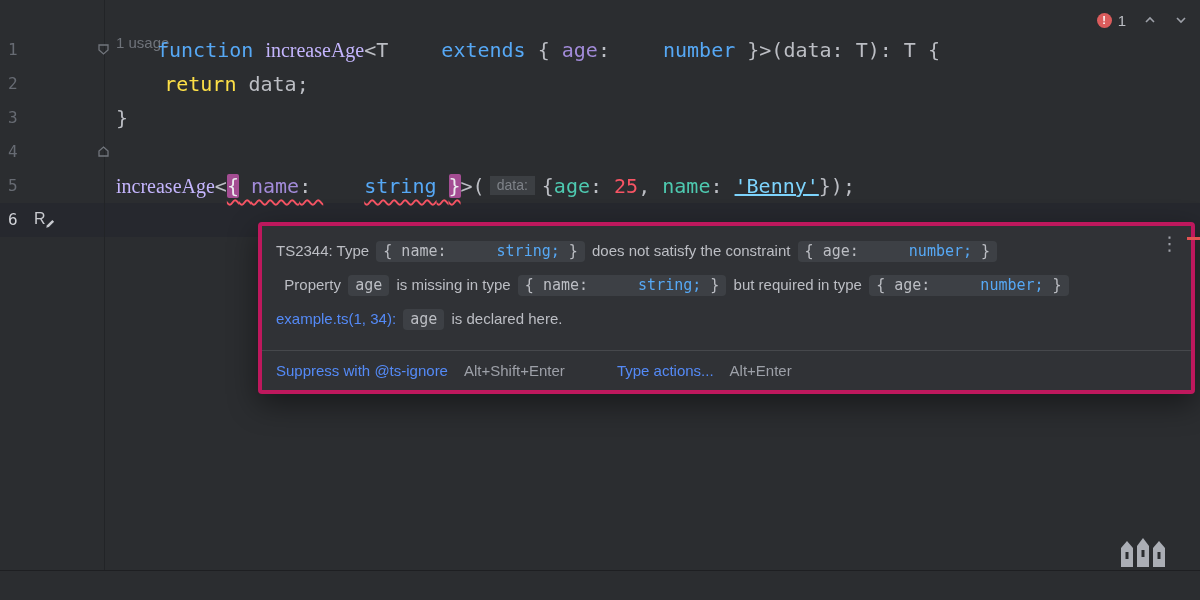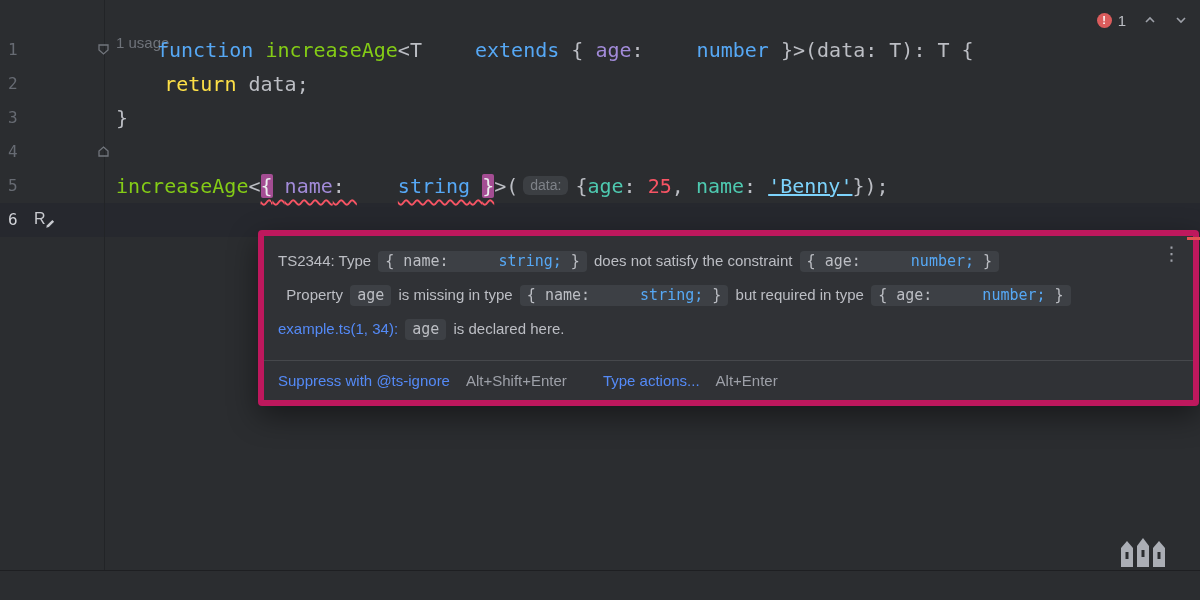--- a/index.html
+++ b/index.html
@@ -11,60 +11,60 @@
 
   #gutter-numbers{position:absolute;left:8px;top:33px;font-family:"DejaVu Sans Mono",monospace;font-size:16px;color:#676B73;}
   .ln{height:34px;line-height:34px;}
   .ln.active{color:#D1D3D8;}
 
   .usages{position:absolute;left:116px;top:8px;font-size:15px;color:#6F737A;cursor:pointer;margin-top:26px;}
 
   #code-lines{position:absolute;left:116px;top:33px;}
   .code-line{height:34px;line-height:34px;font-family:"DejaVu Sans Mono",monospace;font-size:20px;white-space:pre;color:#BCBEC4;}
   .c-kw{color:#56A8F5;margin-left:41px;}
-  .c-fn{color:#84cc16;}
+  .c-fn{color:#c4b5fd;font-family:Liberation Serif, serif;}
   .c-tp{color:#BCBEC4;}
   .c-prop{color:#A28BD9;}
   .c-okey{color:#4EC9B0;}
   .c-ret{color:#fde047;}
   .c-num{color:#2AACB8;}
   .c-numred{color:#F75464;}
   .c-str{color:#7dd3fc;text-decoration:underline;}
   .c-fg{color:#BCBEC4;}
   .c-brace{color:#ECEDEF;background:#A44D93;border-radius:2px;}
   .sq{text-decoration:underline;text-decoration-style:wavy;text-decoration-color:#F75464;text-decoration-thickness:1.5px;text-underline-offset:6px;}
-  .inlay{display:inline-block;vertical-align:middle;background:#3C3F43;color:#7E8288;border-radius:6px;font-family:"Liberation Sans",sans-serif;font-size:14px;line-height:19px;padding:0 7px;margin:0 7px 0 5px;transform:translateY(-2px);}
+  .inlay{display:inline-block;vertical-align:middle;background:#3C3F43;color:#7E8288;border-radius:0;font-family:"Liberation Sans",sans-serif;font-size:14px;line-height:19px;padding:0 7px;margin:0 7px 0 5px;transform:translateY(-2px);}
 
   .fold-icon{position:absolute;cursor:pointer;}
   .fold-1{left:97px;top:42px;}
   .fold-4{left:97px;top:144px;}
 
   .rename{position:absolute;left:34px;top:207px;height:24px;display:flex;align-items:center;cursor:pointer;}
   .rename .r-letter{color:#C9CBD0;font-size:16px;font-family:"Liberation Sans",sans-serif;}
   .rename svg{margin-left:-1px;margin-top:8px;}
 
   .inspections{position:absolute;right:12px;top:10px;display:flex;align-items:center;height:20px;}
   .err-circle{width:15px;height:15px;border-radius:50%;background:#DB5C5C;color:#FFFFFF;font-size:11px;font-weight:bold;display:flex;align-items:center;justify-content:center;cursor:pointer;}
   .err-count{color:#BCBEC4;font-size:15px;margin-left:6px;}
   .chev{margin-left:17px;cursor:pointer;display:flex;align-items:center;}
 
   .stripe-mark{position:absolute;left:1187px;top:237px;width:13px;height:3px;background:#E35252;cursor:pointer;z-index:7;}
 
   .towers{position:absolute;left:1120px;top:537px;cursor:pointer;}
 
-  .tooltip{position:absolute;left:258px;top:230px;width:929px;height:164px;background:#303236;border:6px solid #be185d;border-radius:4px;box-shadow:0 10px 30px rgba(0,0,0,0.45);z-index:5;}
+  .tooltip{position:absolute;left:258px;top:222px;width:929px;height:164px;background:#303236;border:4px solid #be185d;border-radius:4px;box-shadow:0 10px 30px rgba(0,0,0,0.45);z-index:5;}
   .t-rows{padding:8px 40px 0 14px;}
   .t-row{height:34px;line-height:34px;font-size:15px;color:#BCBEC4;white-space:pre-wrap;overflow:hidden;}
   .chip{display:inline-block;background:#3D4045;border-radius:4px;padding:0 7px;margin:0 3px;font-family:"DejaVu Sans Mono",monospace;font-size:15px;line-height:21px;color:#D5D8DD;vertical-align:middle;transform:translateY(-1px);}
   .t-link{color:#548AF7;cursor:pointer;}
   .ellipsis{position:absolute;top:8px;right:12px;color:#9DA0A8;font-size:19px;cursor:pointer;line-height:20px;}
   .t-sep{position:absolute;left:0;top:124px;width:100%;height:1px;background:#46484C;}
   .t-footer{position:absolute;left:14px;top:125px;height:38px;display:flex;align-items:center;font-size:15px;color:#9DA0A8;}
   .t-footer .t-link{margin-right:16px;}
-  .t-footer .shortcut1{margin-right:36px;}
+  .t-footer .shortcut1{margin-right:52px;}
 
   .statusbar{position:absolute;left:0;bottom:0;width:1200px;height:29px;background:#2B2D30;border-top:1px solid #1E1F22;}
 </style>
 </head>
 <body>
 
 <div class="editor">
   <div class="caret-row"></div>
   <div class="gutter-border"></div>
 

